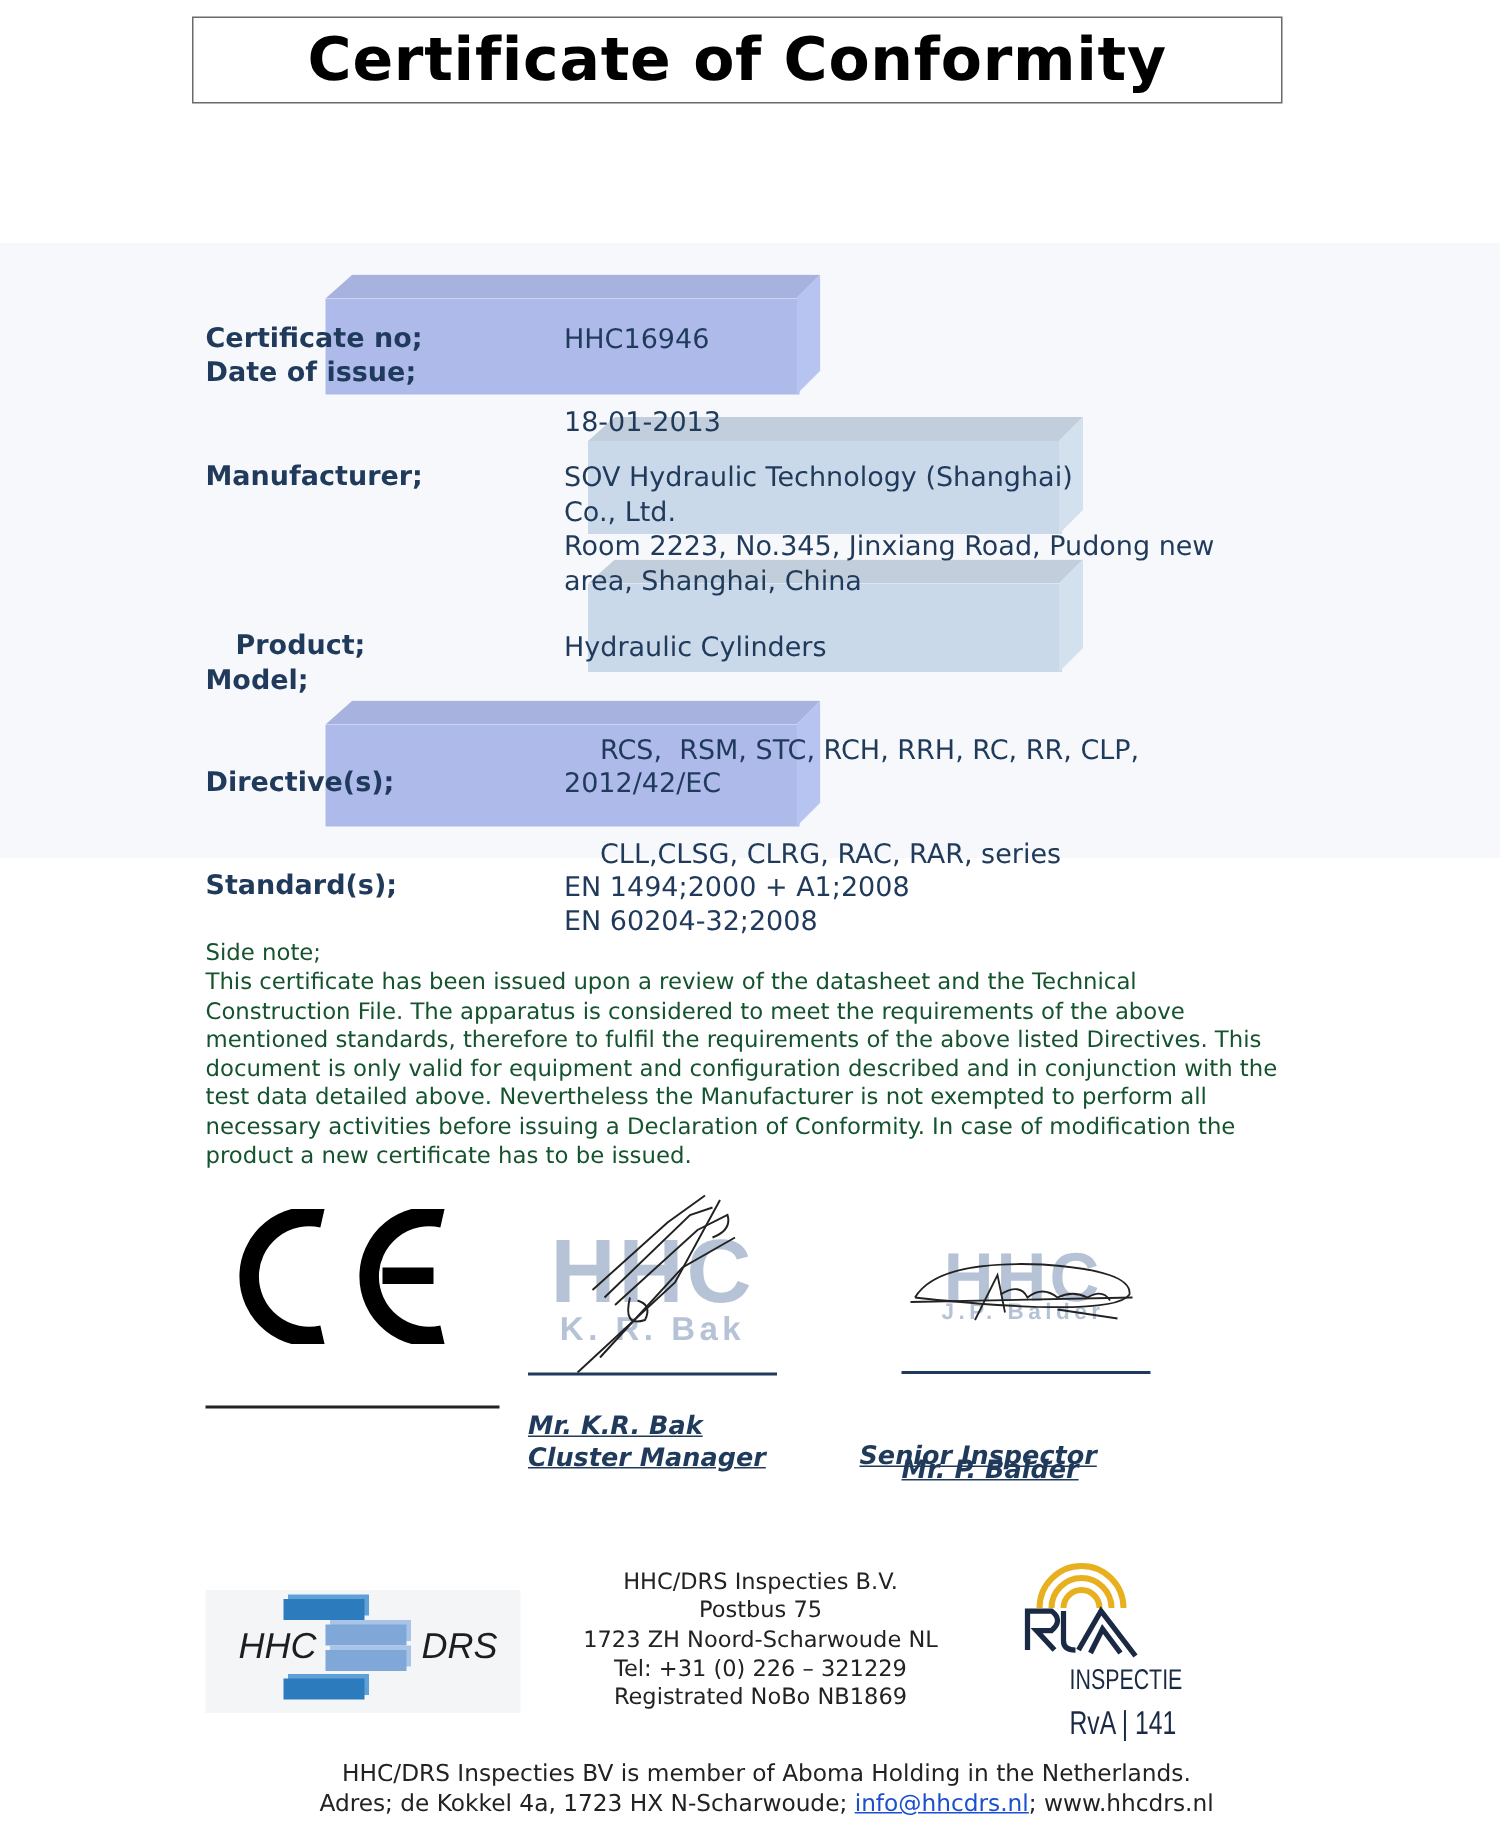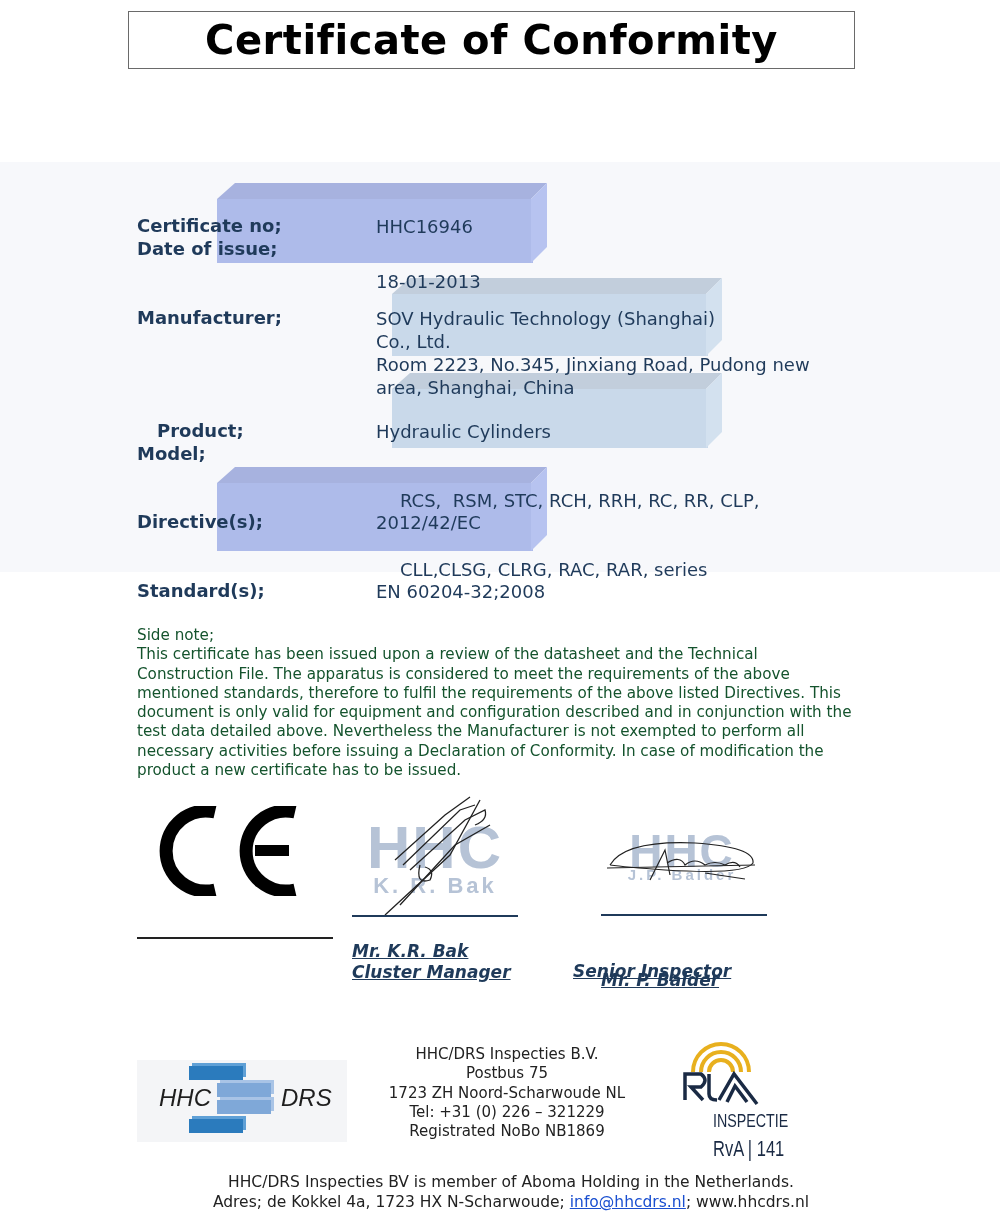--- a/index.html
+++ b/index.html
@@ -81,20 +81,21 @@
 <div class="row-value" style="top:443px; white-space:pre;margin-left:24px;">
   <div>RCS,  RSM, STC, RCH, RRH, RC, RR, CLP,</div>
   <div>CLL,CLSG, CLRG, RAC, RAR, series</div>
 </div>
 
 <div class="row-label" style="top:511px;">Directive(s);</div>
 <div class="row-value" style="top:511px;">2012/42/EC</div>
 
 <div class="row-label" style="top:580px;">Standard(s);</div>
 <div class="row-value" style="top:580px;">
+  <div>EN 1494;2000 + A1;2008</div>
   <div>EN 60204-32;2008</div>
 </div>
 
 <div class="note">
   <div>Side note;</div>
   <div>This certificate has been issued upon a review of the datasheet and the Technical Construction File. The apparatus is considered to meet the requirements of the above mentioned standards, therefore to fulfil the requirements of the above listed Directives. This document is only valid for equipment and configuration described and in conjunction with the test data detailed above. Nevertheless the Manufacturer is not exempted to perform all necessary activities before issuing a Declaration of Conformity. In case of modification the product a new certificate has to be issued.</div>
 </div>
 
 <div class="ce">
   <svg width="145" height="90" viewBox="0 0 145 90">

